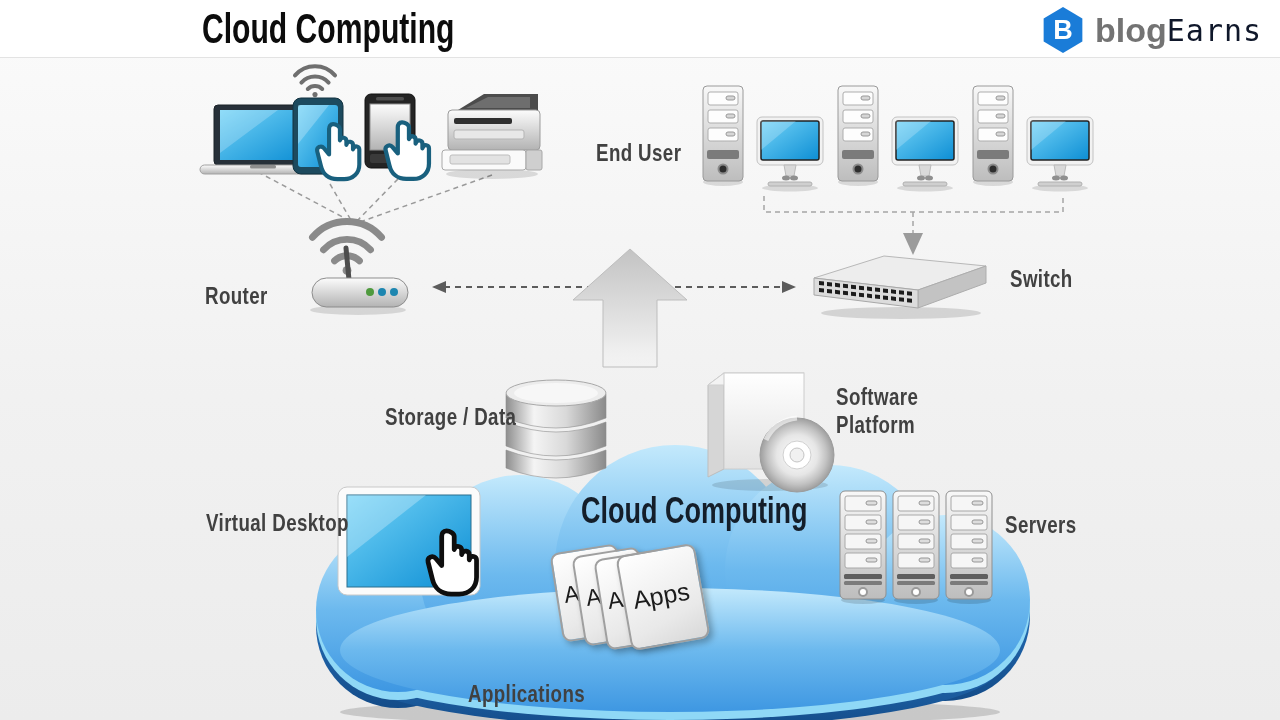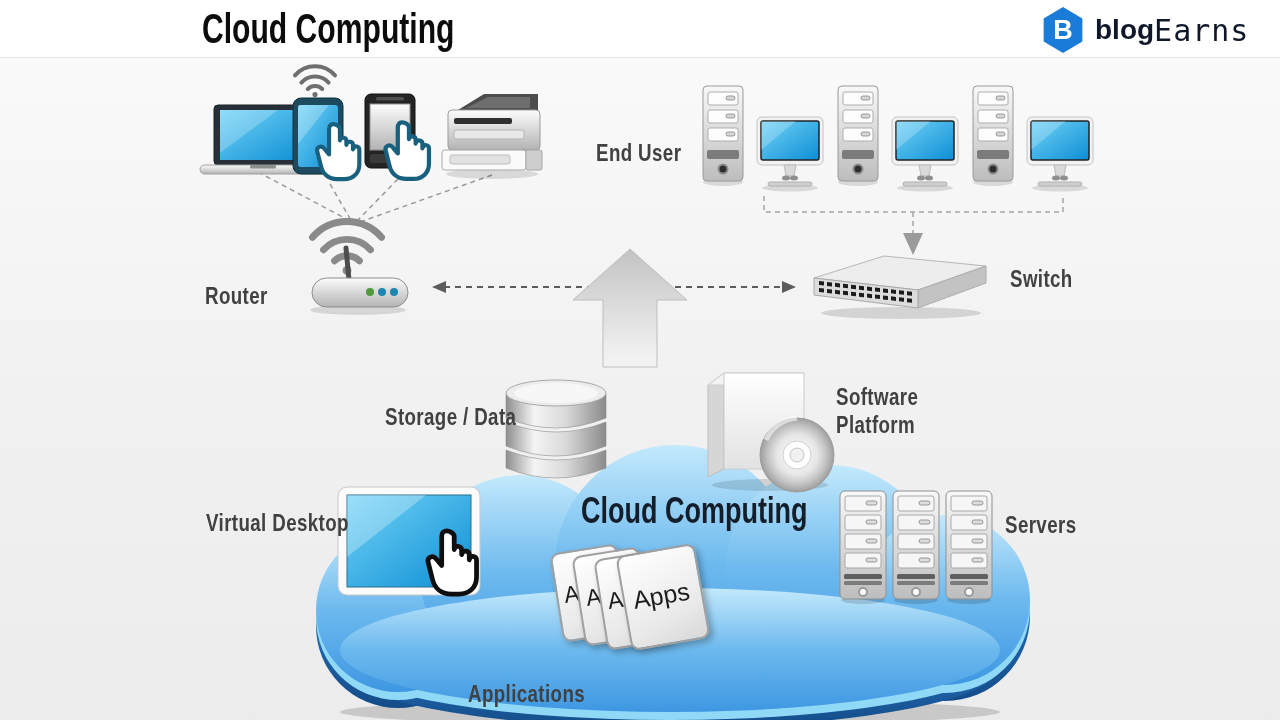--- a/index.html
+++ b/index.html
@@ -7,21 +7,21 @@
     background:linear-gradient(180deg,#fbfbfb 0%,#f1f1f1 55%,#ececec 100%);
     font-family:"Liberation Sans",sans-serif;}
   #header{position:absolute;left:0;top:0;width:1280px;height:57px;background:#ffffff;
     border-bottom:1px solid #e3e3e3;}
   .hdr-title{position:absolute;left:202px;top:4px;font-size:43px;font-weight:bold;color:#0c0c0c;
     transform:scaleX(0.70);transform-origin:left top;letter-spacing:0px;white-space:nowrap;}
   #logo{position:absolute;left:1041px;top:7px;height:46px;display:flex;align-items:center;}
   .logo-hex{width:44px;height:46px;background:#1a7cd8;display:flex;align-items:center;justify-content:center;
     clip-path:polygon(50% 0,94% 25%,94% 75%,50% 100%,6% 75%,6% 25%);}
   .logo-hex span{color:#ffffff;font-weight:bold;font-size:27px;}
-  .logo-blog{margin-left:10px;color:#0f172a;font-weight:bold;font-size:28px;letter-spacing:0px;}
+  .logo-blog{margin-left:10px;color:#737373;font-weight:bold;font-size:34px;letter-spacing:0px;}
   .logo-earns{color:#0f172a;font-size:30px;font-family:"DejaVu Sans Mono",monospace;letter-spacing:1px;}
   .abs{position:absolute;}
   .label{position:absolute;font-weight:bold;font-size:24px;color:#414141;
     transform:scaleX(0.78);transform-origin:left top;white-space:nowrap;letter-spacing:0.5px;}
   .cloud-title{position:absolute;left:581px;top:490px;font-size:36px;font-weight:bold;color:#141e2a;
     transform:scaleX(0.75);transform-origin:left top;white-space:nowrap;}
   .app-card{position:absolute;background:linear-gradient(160deg,#ffffff 0%,#e9e9e9 70%,#d8d8d8 100%);
     border:2px solid #9f9f9f;border-radius:9px;box-shadow:3px 4px 6px rgba(0,0,0,0.28);}
   .app-card .ltr{position:absolute;left:6px;top:28px;font-size:23px;color:#1c1c1c;}
   .app-card .front-ltr{position:absolute;left:8px;top:30px;font-size:25px;color:#1c1c1c;}

